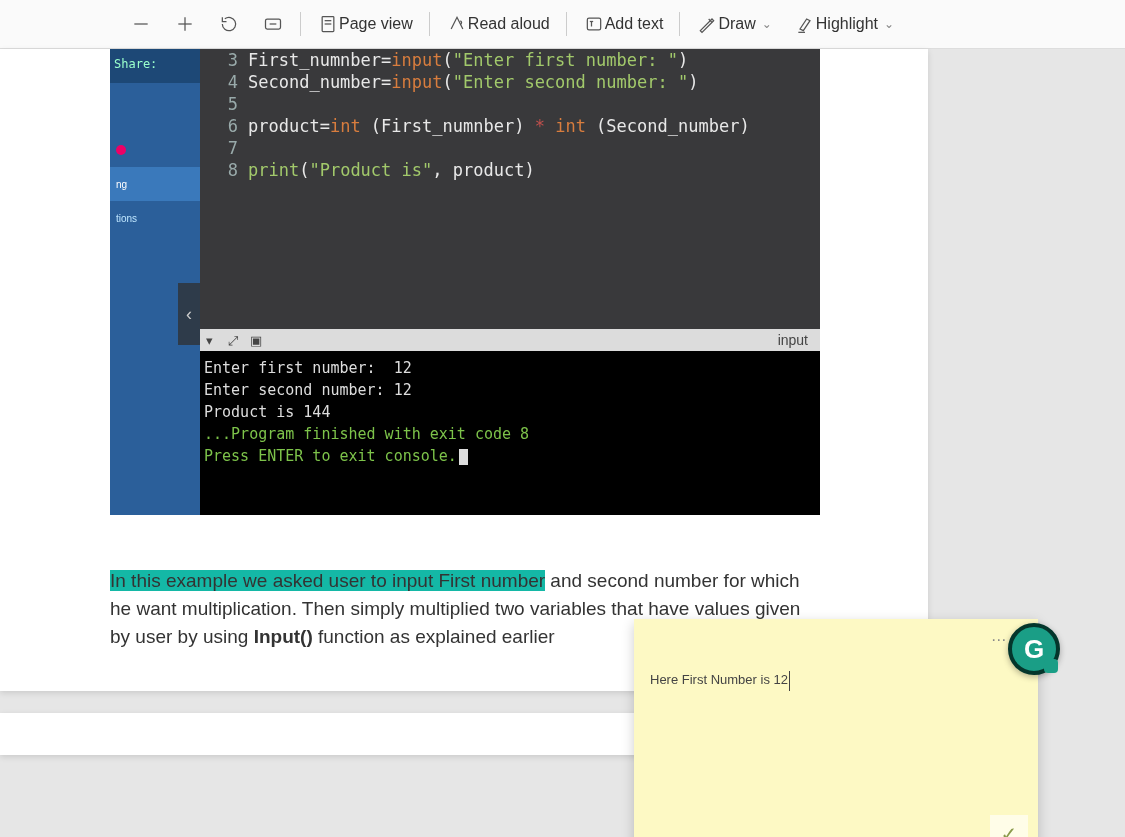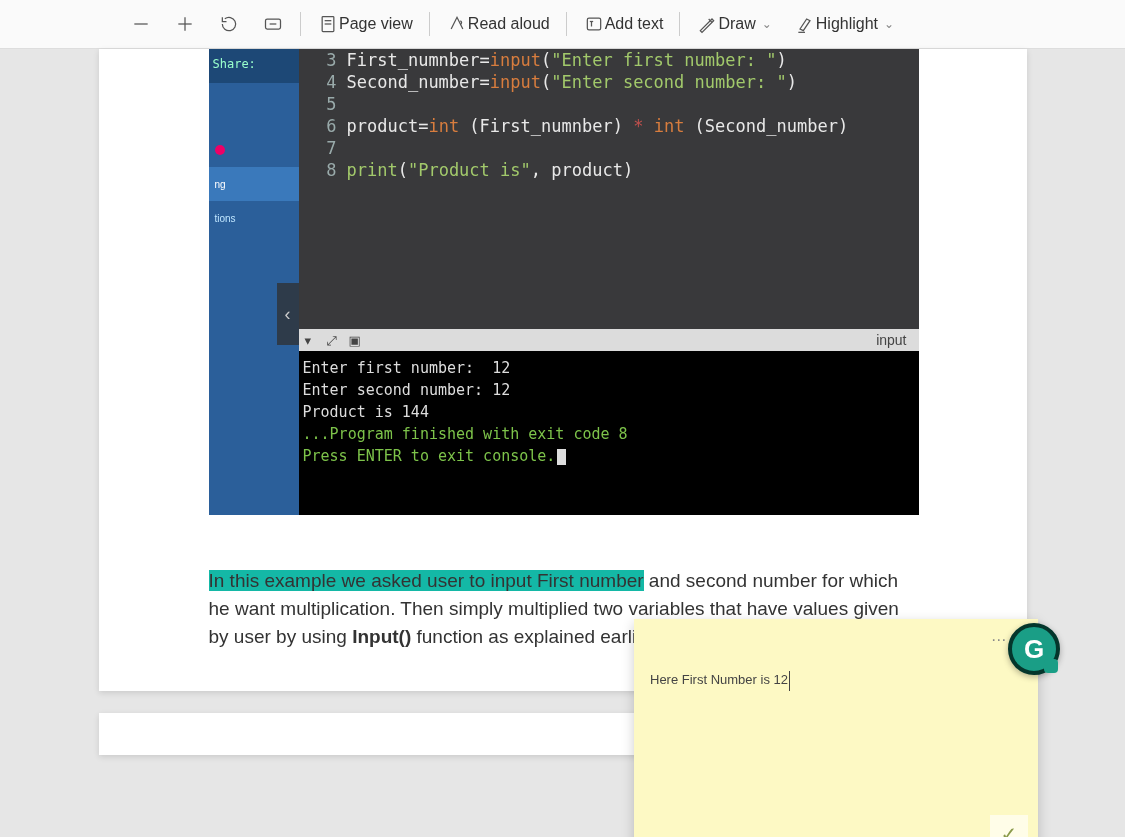--- a/index.html
+++ b/index.html
@@ -33,21 +33,20 @@
   }
   .tb-icon svg { width: 20px; height: 20px; stroke: #555; fill: none; stroke-width: 1.5; }
   .tb-dropdown { color: #888; font-size: 12px; margin-left: 6px; }
 
   .page-area {
     width: 100%;
     height: calc(100% - 49px);
     background: #e6e6e6;
     display: flex;
     flex-direction: column;
-    align-items: center;
     position: relative;
   }
   .doc-page {
     background: #fff;
     width: 928px;
     margin-top: 0;
     box-shadow: 0 2px 6px rgba(0,0,0,0.12);
     position: relative;
     padding-bottom: 40px;
   }

